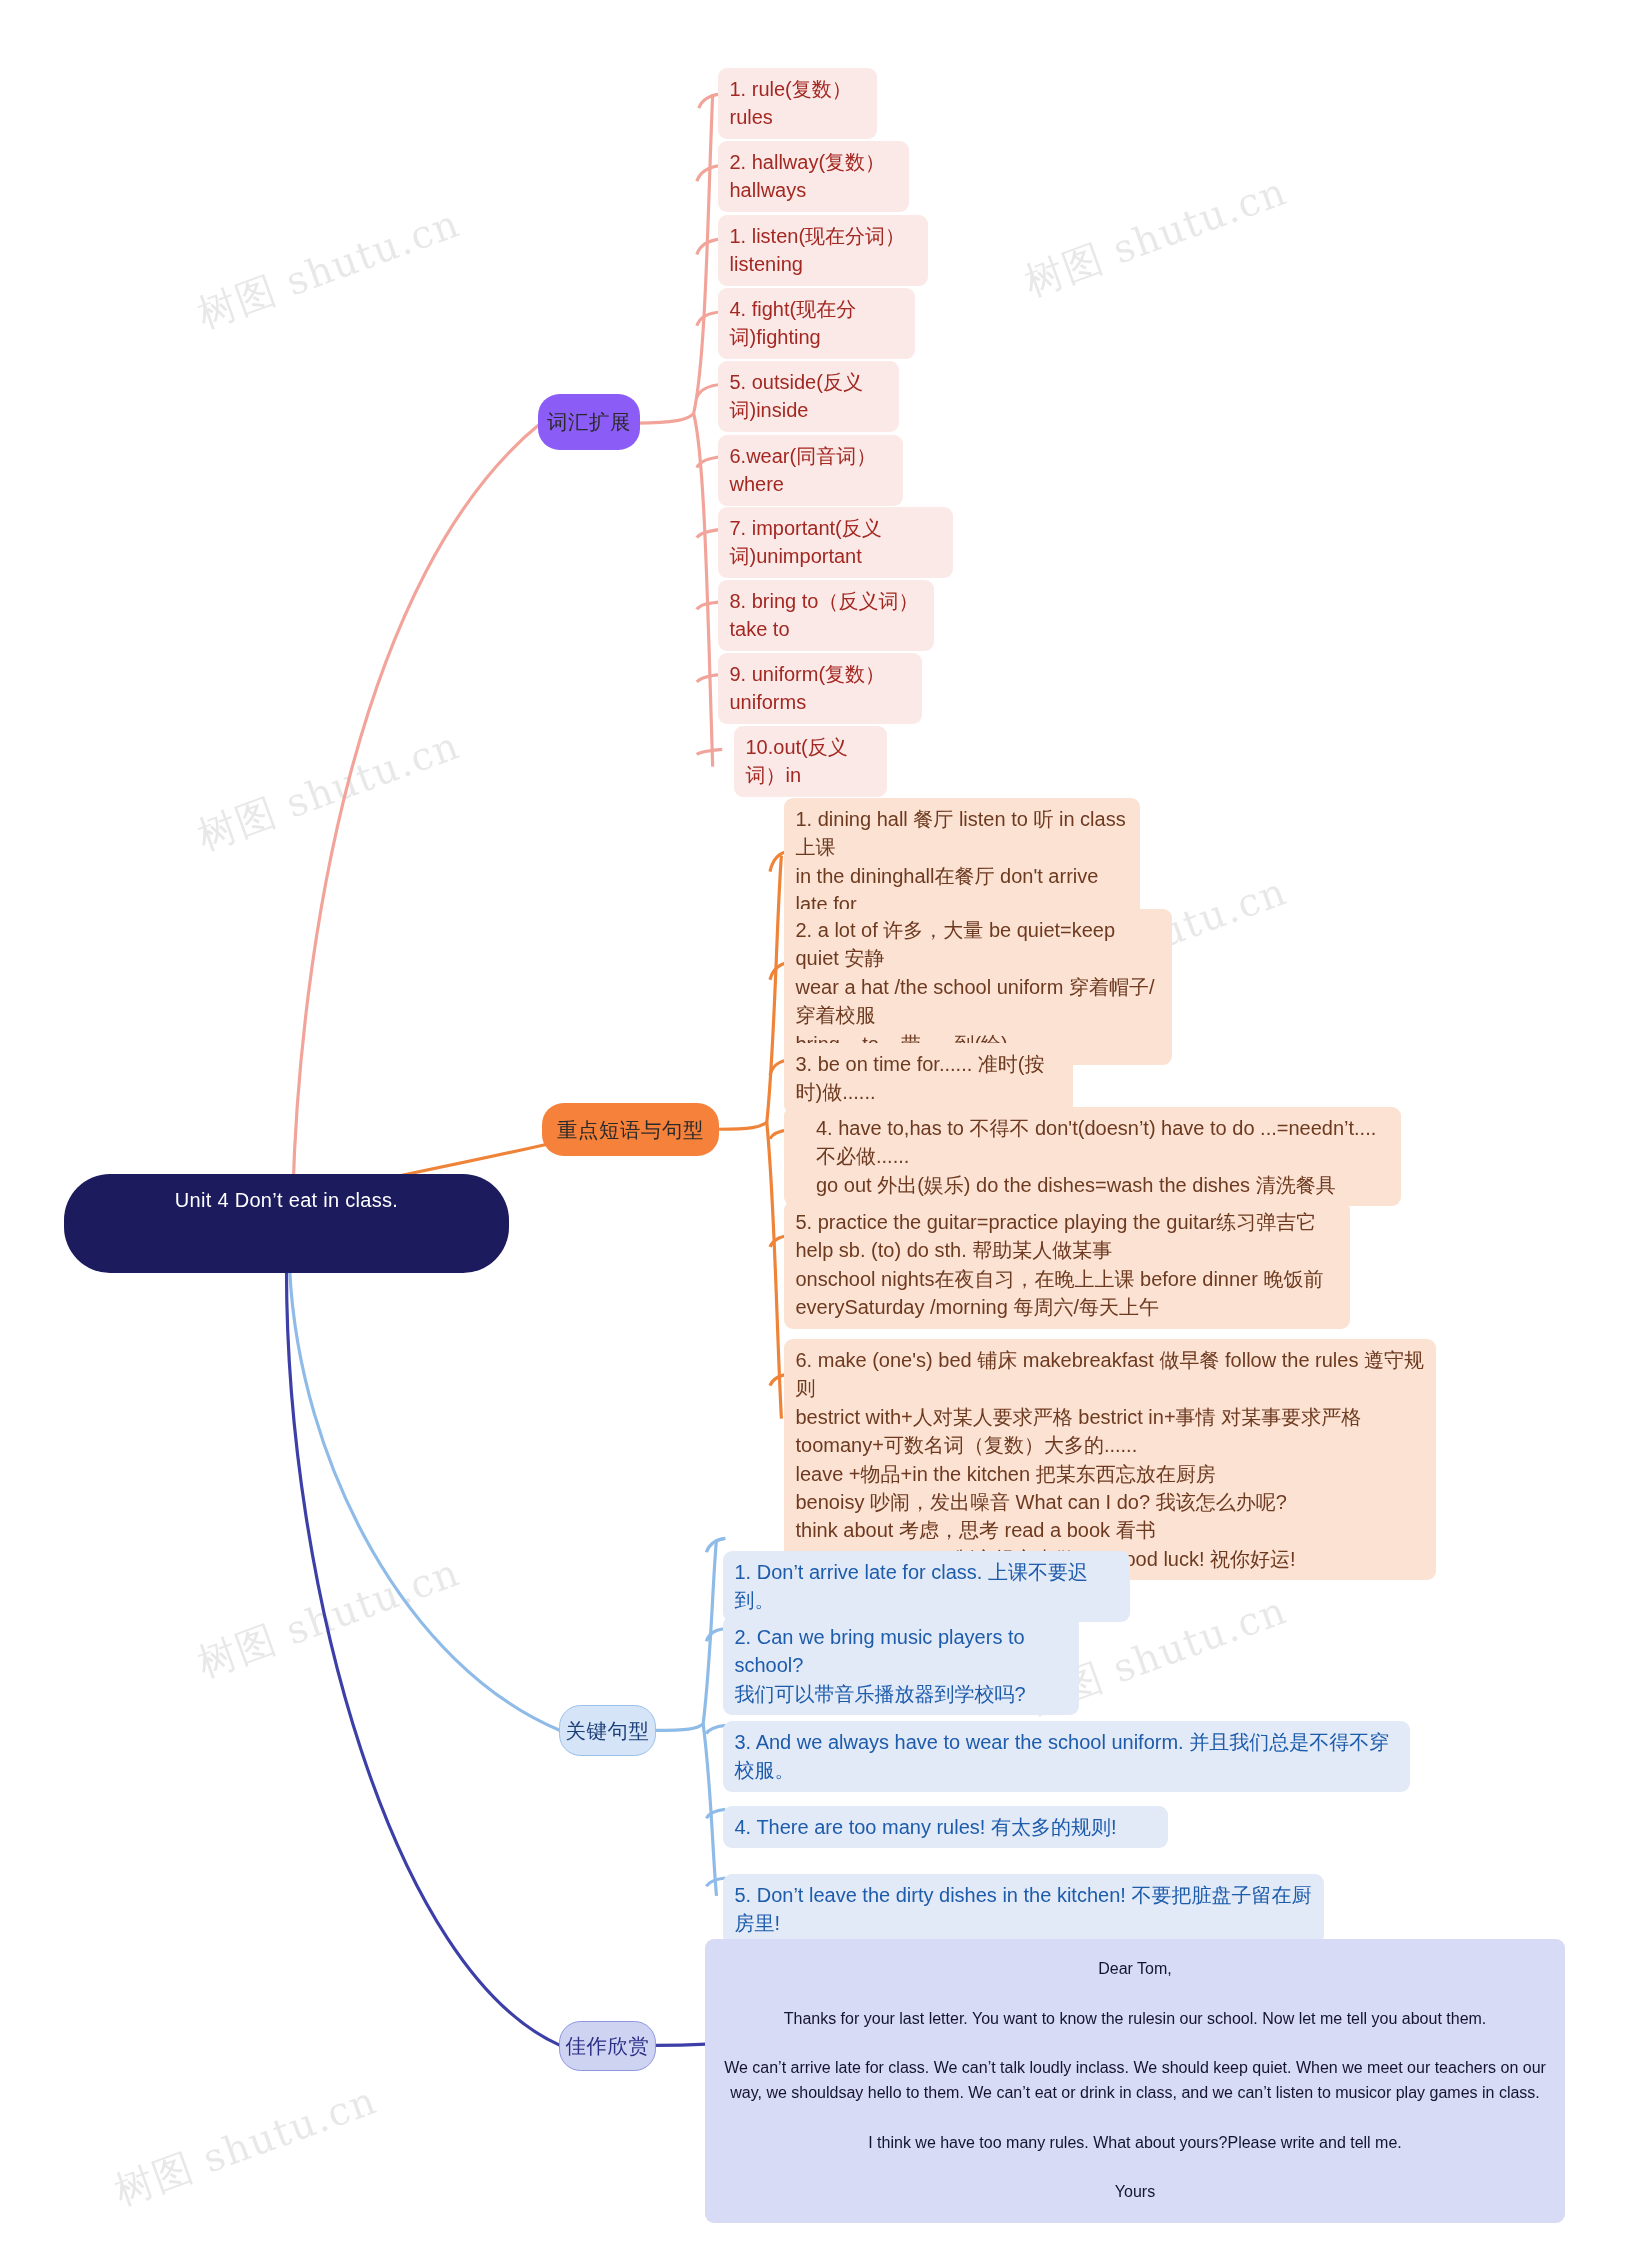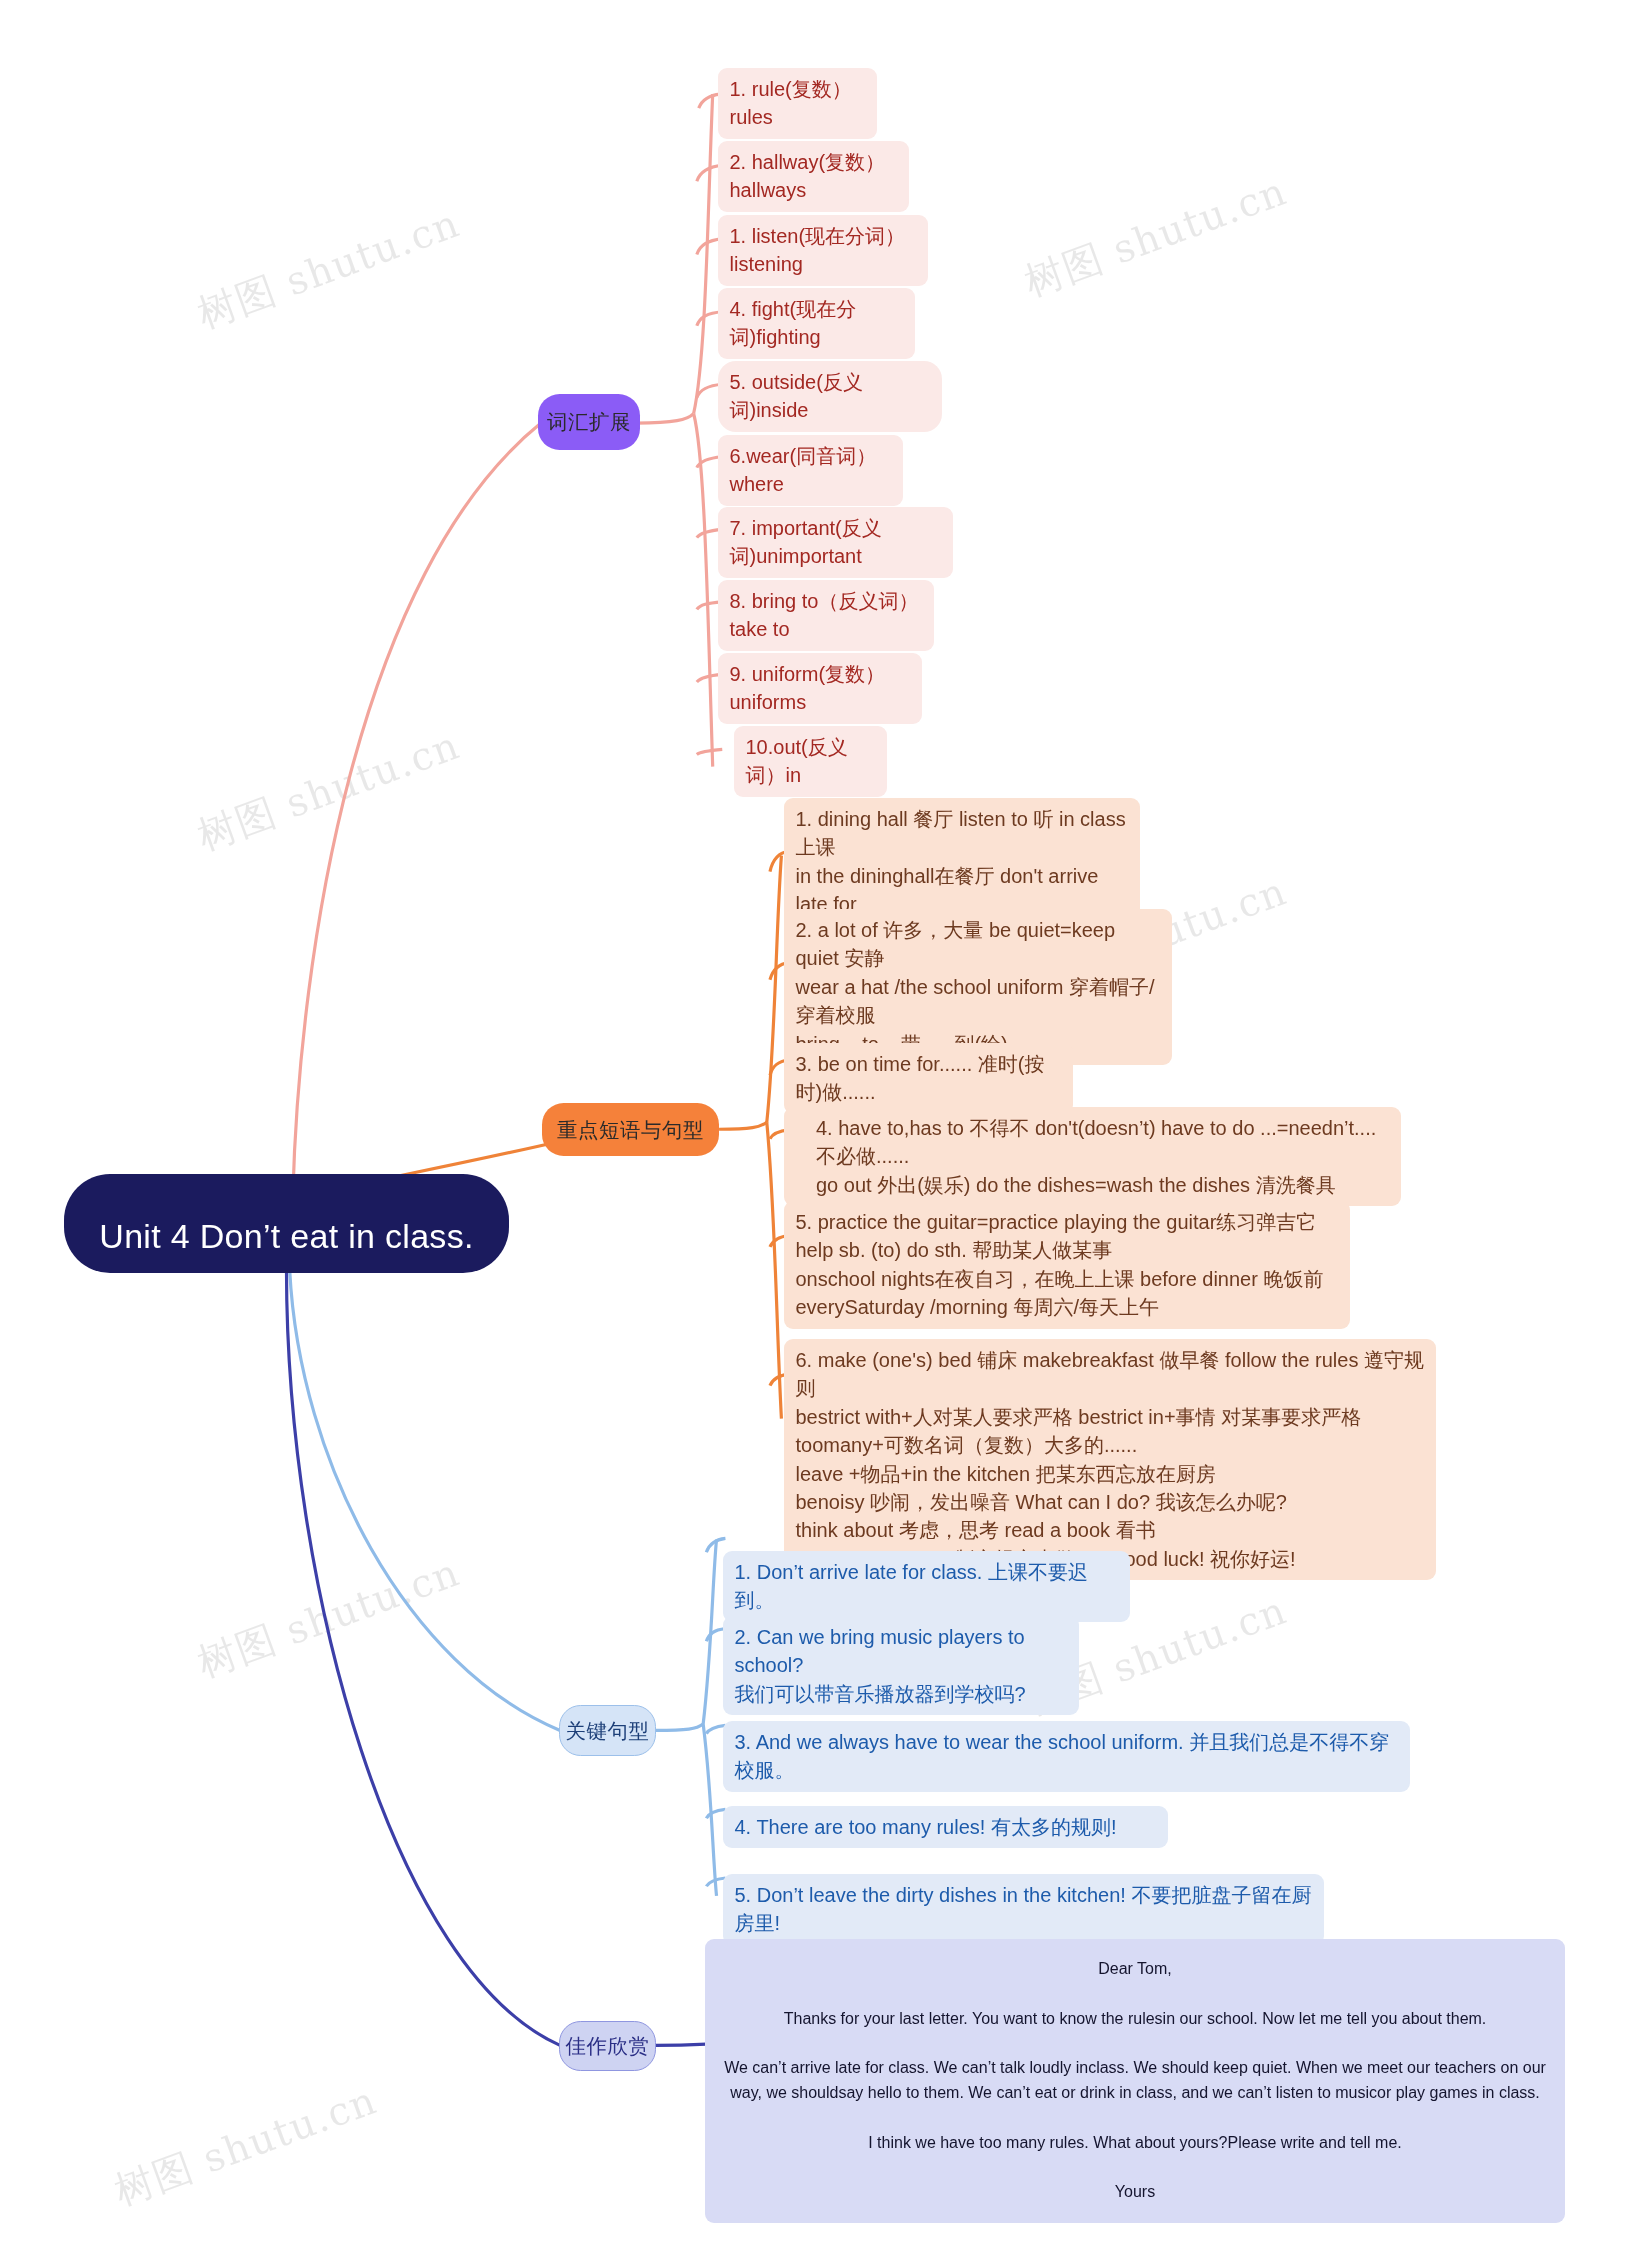--- a/index.html
+++ b/index.html
@@ -29,23 +29,23 @@
   
   #links{position:absolute;left:0;top:0;width:1629px;height:2261px;}
 
   
   .node{position:absolute;box-sizing:border-box;}
 
   .root{
     background:#1b1b5e;
     color:#ffffff;
     border-radius:46px;
-    display:flex;align-items:flex-end;justify-content:center;
+    display:flex;align-items:flex-start;justify-content:center;
     text-align:center;
-    font-size:34px;
+    font-size:20px;
     line-height:1.45;
     padding:11.5px 21.6px;
     letter-spacing:0.3px;
   }
 
   .branch{
     border-radius:21.6px;
     display:flex;align-items:center;justify-content:center;
     font-size:20.4px;
     letter-spacing:0.6px;
@@ -136,21 +136,21 @@
   </div>
 
   <div class="node branch pink" style="left:538px;top:394px;width:102px;height:56px;">
     <span>词汇扩展</span>
   </div>
 
   <div class="node leaf vocab" style="left:718px;top:68px;width:159px;">1. rule(复数）rules</div>
   <div class="node leaf vocab" style="left:718px;top:141px;width:191px;">2. hallway(复数）hallways</div>
   <div class="node leaf vocab" style="left:718px;top:215px;width:210px;">1. listen(现在分词）listening</div>
   <div class="node leaf vocab" style="left:718px;top:288px;width:197px;">4. fight(现在分词)fighting</div>
-  <div class="node leaf vocab" style="left:718px;top:361px;width:224px;border-radius:18px;">5. outside(反义词)inside</div>
+  <div class="node leaf vocab" style="left:718px;top:361px;width:181px;">5. outside(反义词)inside</div>
   <div class="node leaf vocab" style="left:718px;top:435px;width:185px;">6.wear(同音词）where</div>
   <div class="node leaf vocab" style="left:718px;top:507px;width:235px;">7. important(反义词)unimportant</div>
   <div class="node leaf vocab" style="left:718px;top:580px;width:216px;">8. bring to（反义词）take to</div>
   <div class="node leaf vocab" style="left:718px;top:653px;width:204px;">9. uniform(复数）uniforms</div>
   <div class="node leaf vocab" style="left:734px;top:726px;width:153px;">10.out(反义词）in</div>
 
   <div class="node branch orange" style="left:542px;top:1103px;width:177px;height:53px;">
     <span>重点短语与句型</span>
   </div>
 

